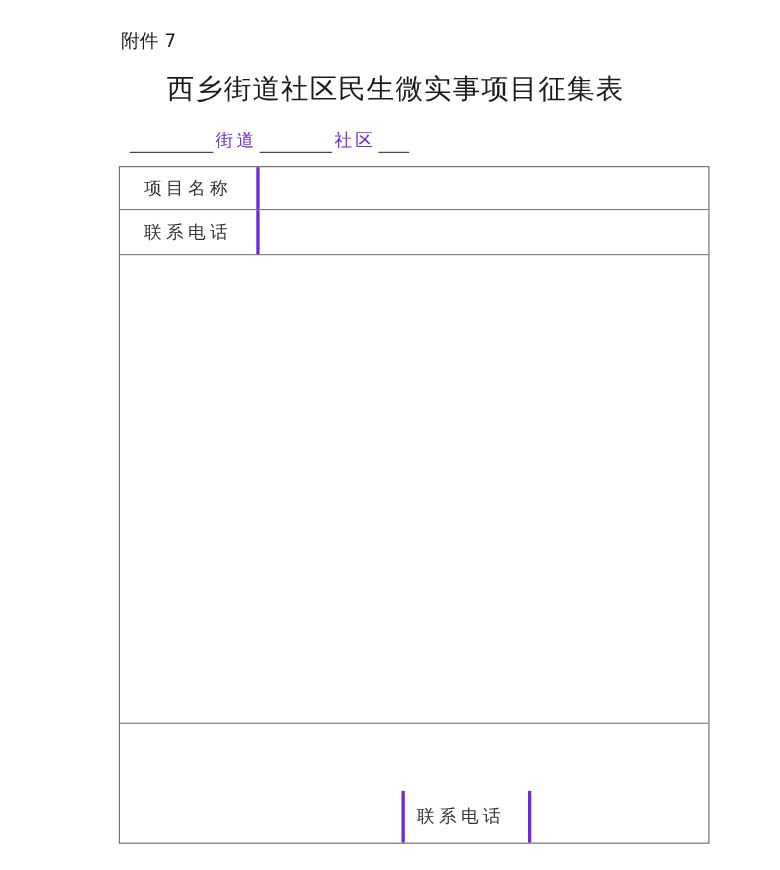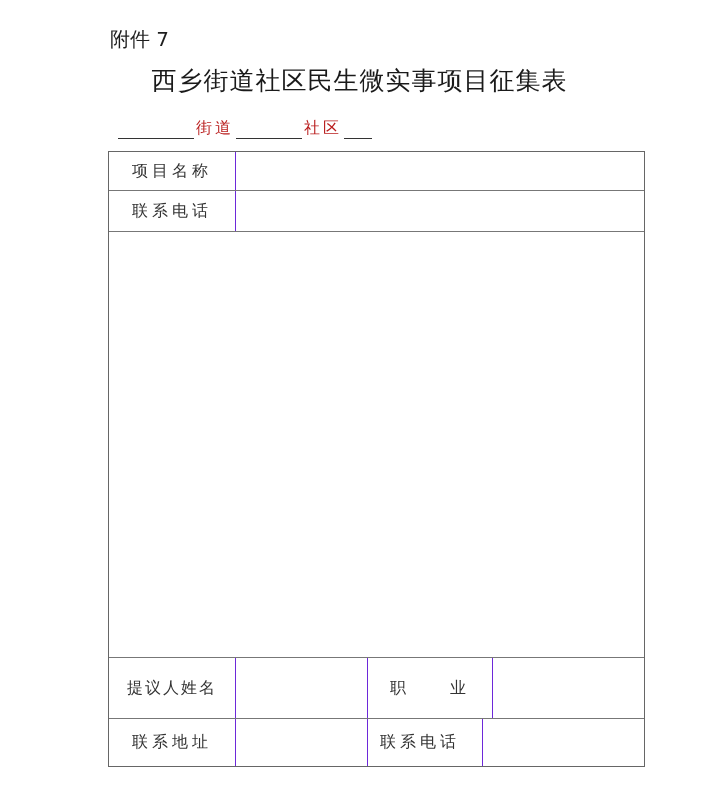--- a/index.html
+++ b/index.html
@@ -1,38 +1,38 @@
 <!DOCTYPE html>
 <html><head>
 <meta charset="utf-8">
 <style>
   html, body { margin: 0; padding: 0; }
   body {
     width: 709px; height: 791px; background: #ffffff; position: relative; overflow: hidden;
     font-family: "DejaVu Sans", "Liberation Sans", sans-serif; color: #222;
   }
-  .attach { position: absolute; left: 110px; top: 26px; font-size: 20px; color: #1e1e1e; }
+  .attach { position: absolute; left: 110px; top: 26px; font-size: 17px; color: #1e1e1e; }
   .title {
     position: absolute; left: 0; width: 709px; top: 64px; text-align: center;
     font-size: 25px; letter-spacing: 1px; color: #1a1a1a; padding-left: 10px; box-sizing: border-box; font-family: Liberation Serif, serif;
   }
-  .subline { position: absolute; left: 118px; top: 118px; font-size: 16px; color: #b91c1c; height: 24px; }
+  .subline { position: absolute; left: 118px; top: 118px; font-size: 16px; color: #6d28d9; height: 24px; }
   .subline .blank { display: inline-block; border-bottom: 1px solid #333; vertical-align: bottom; height: 18px; }
   .subline .lbl { display: inline-block; vertical-align: bottom; letter-spacing: 3px; padding: 0 2px; }
   .form {
     position: absolute; left: 108px; top: 151px; width: 537px; height: 616px;
     border: 1.5px solid #666; box-sizing: border-box;
   }
   .row { position: absolute; left: 0; right: 0; border-bottom: 1px solid #777; box-sizing: border-box; }
   .row.last { border-bottom: none; }
   .cell {
     position: absolute; top: 0; bottom: 0; display: flex; align-items: center; justify-content: center;
     box-sizing: border-box; font-size: 16px; color: #333; letter-spacing: 4px;
   }
-  .cell.sep { border-right: 1px solid #6d28d9; font-family: Liberation Serif, serif; }
+  .cell.sep { border-right: 3px solid #6d28d9; font-family: Liberation Serif, serif; }
   .cell.input { cursor: text; }
 </style>
 </head>
 <body>
 
 <div class="attach">附件 7</div>
 <div class="title">西乡街道社区民生微实事项目征集表</div>
 
 <div class="subline">
   <span class="blank" style="width:76px"></span><span class="lbl">街道</span><span class="blank" style="width:66px"></span><span class="lbl">社区</span><span class="blank" style="width:28px"></span>
@@ -47,26 +47,19 @@
 
   <div class="row" style="top:39px; height:41px;">
     <div class="cell sep" style="left:0; width:127px;">联系电话</div>
     <div class="cell input" style="left:127px; right:0;"></div>
   </div>
 
   <div class="row" style="top:80px; height:426px;">
     <div class="cell input" style="left:127px; right:0;"></div>
   </div>
 
-  <div class="row" style="top:506px; height:61px;">
-    <div class="cell sep" style="left:0; width:127px; letter-spacing:2px;">提议人姓名</div>
-    <div class="cell sep input" style="left:127px; width:132px;"></div>
-    <div class="cell sep" style="left:259px; width:125px;">职　　业</div>
-    <div class="cell input" style="left:384px; right:0;"></div>
-  </div>
 
   <div class="row last" style="top:567px; bottom:0;">
-    <div class="cell sep" style="left:0; width:127px;">联系地址</div>
     <div class="cell sep input" style="left:127px; width:132px;"></div>
     <div class="cell sep" style="left:249px; width:125px;text-align:right;">联系电话</div>
     <div class="cell input" style="left:384px; right:0;"></div>
   </div>
 </div>
 
 </body></html>

